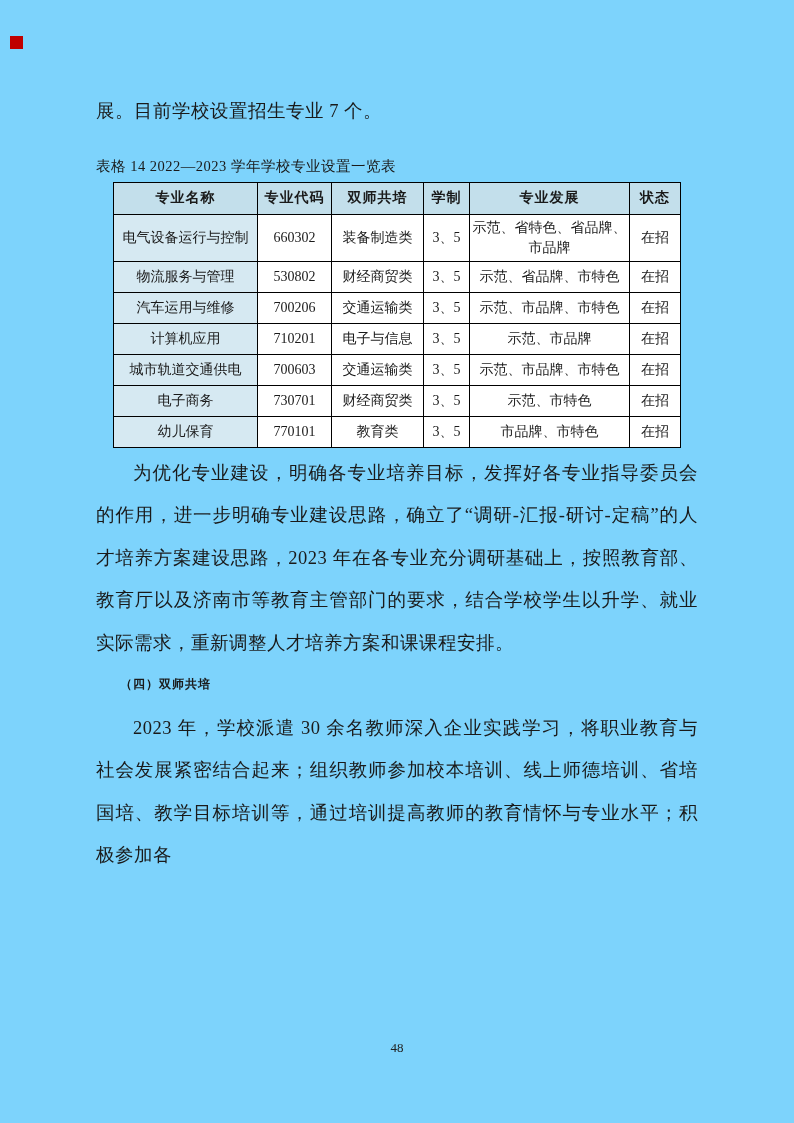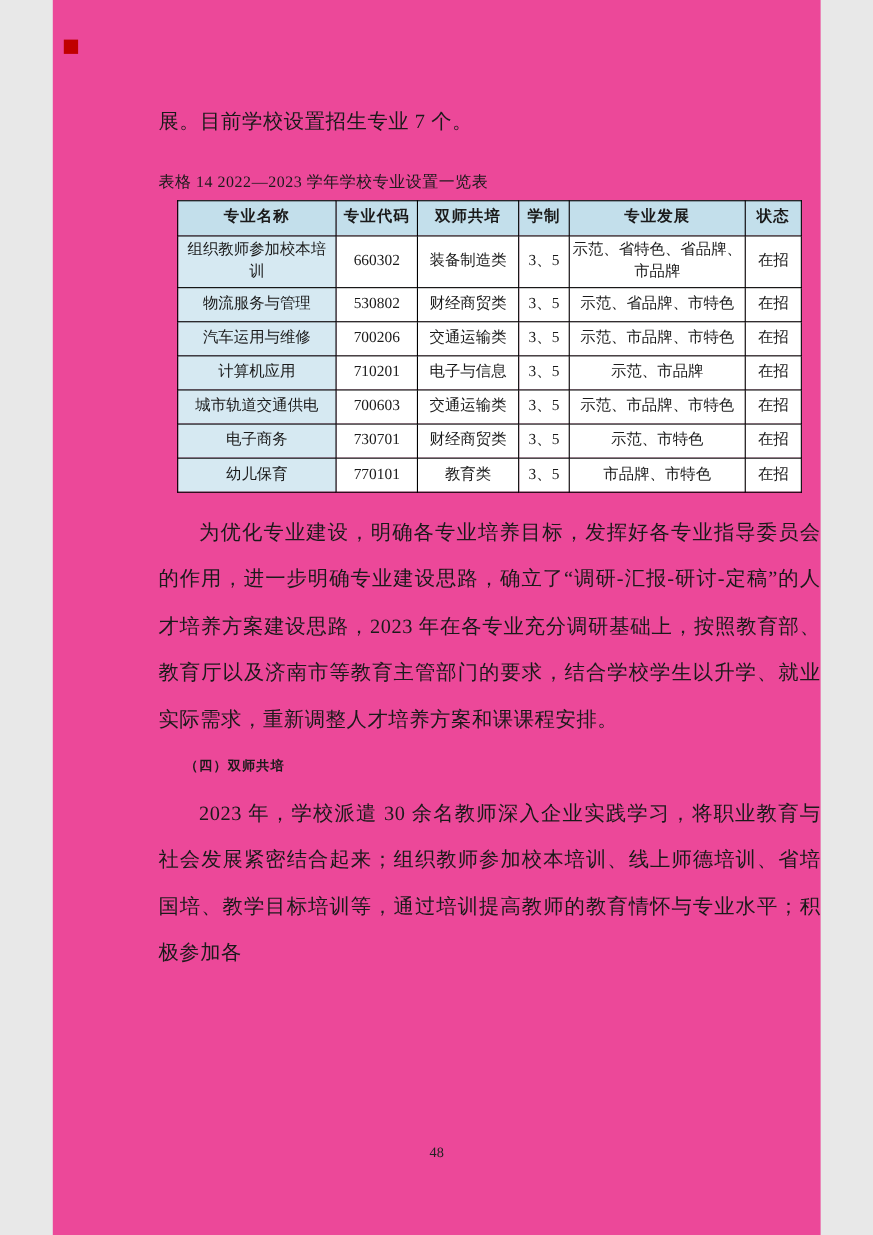--- a/index.html
+++ b/index.html
@@ -5,23 +5,23 @@
   :root {
     --header-bg: #c3dfeb;
     --firstcol-bg: #d6e9f2;
     --marker-color: #c00000;
     --border-color: #000000;
   }
   * { margin: 0; padding: 0; box-sizing: border-box; }
   html, body { background: #e8e8e8; }
   .page {
     position: relative;
-    width: 698px;
+    width: 794px;
     height: 1123px;
-    background: #ec4899;
+    background: #7dd3fc;
     margin: 0 auto;
     overflow: hidden;
     font-family: "Liberation Serif", "DejaVu Serif", serif;
     color: #1a1a1a;
   }
   .red-marker {
     position: absolute;
     left: 10px;
     top: 36px;
     width: 13px;
@@ -39,21 +39,21 @@
     line-height: 42.5px;
     letter-spacing: 0.5px;
   }
   .table-caption {
     margin-top: 23px;
     font-size: 14.5px;
     line-height: 20px;
     letter-spacing: 0.5px;
   }
   table.majors {
-    margin: 6px auto 16px auto;
+    margin: 6px auto 4px auto;
     width: 567px;
     border-collapse: collapse;
     border: 1.5px solid var(--border-color);
     table-layout: fixed;
   }
   table.majors th, table.majors td {
     border: 1px solid var(--border-color);
     text-align: center;
     vertical-align: middle;
     font-size: 14px;
@@ -119,21 +119,21 @@
           <th>专业名称</th>
           <th>专业代码</th>
           <th>双师共培</th>
           <th>学制</th>
           <th>专业发展</th>
           <th>状态</th>
         </tr>
       </thead>
       <tbody>
         <tr>
-          <td class="first-col">组织教师参加校本培训</td>
+          <td class="first-col">电气设备运行与控制</td>
           <td>660302</td>
           <td>装备制造类</td>
           <td>3、5</td>
           <td>示范、省特色、省品牌、市品牌</td>
           <td>在招</td>
         </tr>
         <tr>
           <td class="first-col">物流服务与管理</td>
           <td>530802</td>
           <td>财经商贸类</td>

